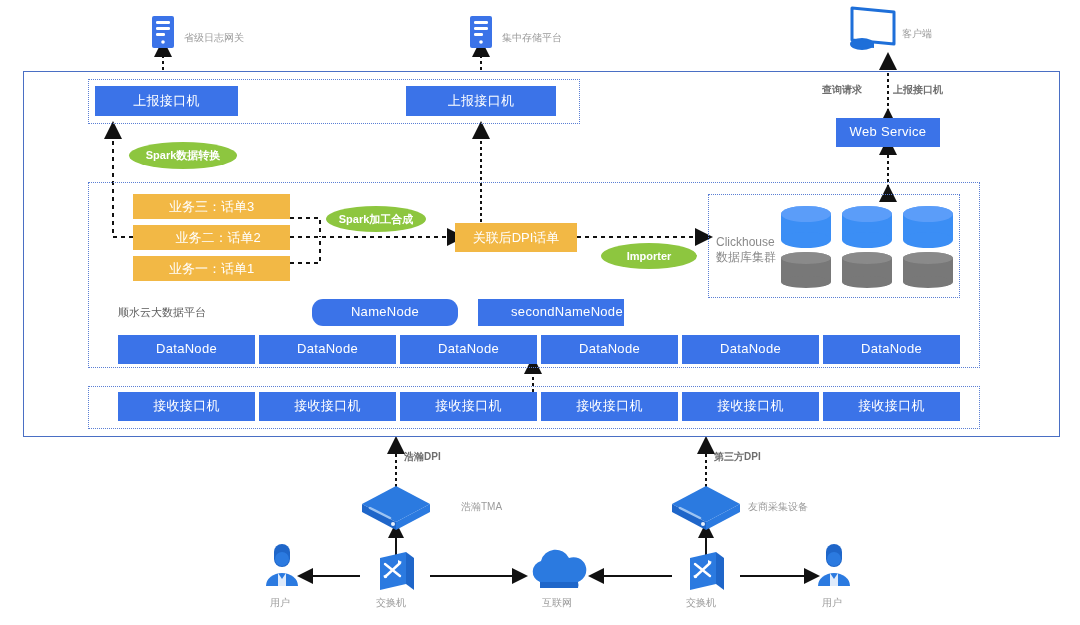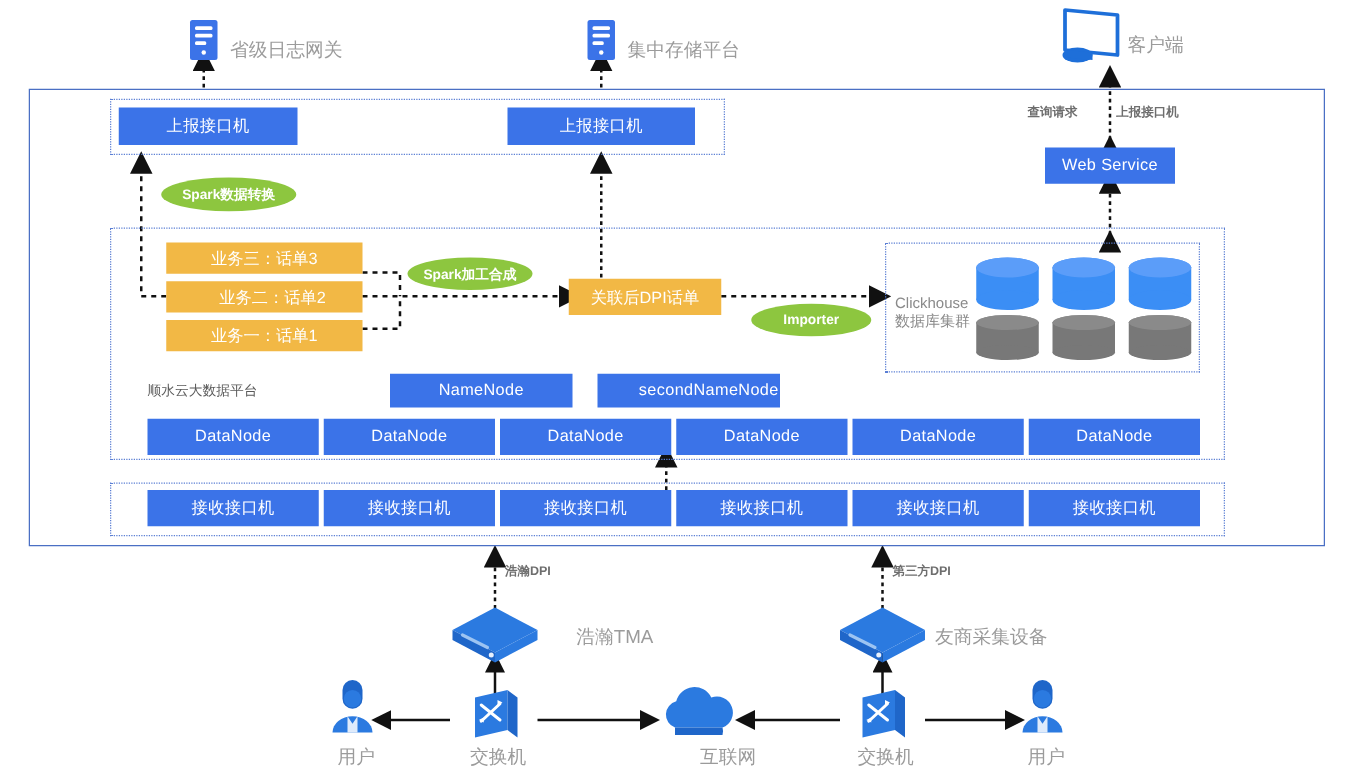--- a/index.html
+++ b/index.html
@@ -39,21 +39,21 @@
   .dash-box{
     border:1px dotted #5b7fd4;
     background:transparent;
   }
   .solid-frame{
     border:1px solid #4a6fc4;
     background:transparent;
   }
   .label{
     color:#9b9b9b;
-    font-size:15px;
+    font-size:10px;
     white-space:nowrap;
     text-align:right;
   }
   .ch-label{
     color:#8a8a8a;font-size:12px;font-weight:normal;line-height:1.25;
     white-space:pre-line;
   }
   .platform-label{
     color:#5a5a5a;font-size:11px;white-space:nowrap;
   }
@@ -204,21 +204,21 @@
     <g transform="translate(122,47)">
       <ellipse cx="26" cy="6" rx="25" ry="6" fill="#8a8a8a"></ellipse>
       <rect x="1" y="6" width="50" height="24" fill="#787878"></rect>
       <ellipse cx="26" cy="30" rx="25" ry="6" fill="#787878"></ellipse>
       <ellipse cx="26" cy="6" rx="25" ry="6" fill="#8a8a8a"></ellipse>
     </g>
   </svg>
 
   <div class="abs platform-label" style="left:118px;top:305px;">顺水云大数据平台</div>
 
-  <div class="abs blue-box" style="left:312px;top:299px;width:146px;height:27px;">NameNode</div>
+  <div class="abs blue-box" style="left:312px;top:299px;width:146px;height:27px;border-radius:11px;">NameNode</div>
   <div class="abs blue-box" style="left:478px;top:299px;width:146px;height:27px;padding-left:32px;">secondNameNode</div>
 
   <div class="abs" style="left:118px;top:335px;width:845px;height:29px;display:flex;gap:4px;">
     <div class="blue-box" style="width:137px;height:29px;">DataNode</div>
     <div class="blue-box" style="width:137px;height:29px;">DataNode</div>
     <div class="blue-box" style="width:137px;height:29px;">DataNode</div>
     <div class="blue-box" style="width:137px;height:29px;">DataNode</div>
     <div class="blue-box" style="width:137px;height:29px;">DataNode</div>
     <div class="blue-box" style="width:137px;height:29px;">DataNode</div>
   </div>
@@ -278,21 +278,21 @@
     </svg>
   </div>
   <div class="abs label" style="left:376px;top:596px;">交换机</div>
 
   <div class="icon-wrap" style="left:520px;top:548px;">
     <svg width="78" height="46" viewBox="0 0 78 46">
       <path d="M20,34 a11,11 0 0 1 1,-21 a15,15 0 0 1 28,-3 a10,10 0 0 1 9,24 z" fill="#2b7ae0"></path>
       <path d="M20,34 L20,40 a0,0 0 0 0 0,0 l38,0 a10,10 0 0 0 0,-6 z" fill="#1f66c9"></path>
     </svg>
   </div>
-  <div class="abs label" style="left:560px;top:596px;">互联网</div>
+  <div class="abs label" style="left:542px;top:596px;">互联网</div>
 
   <div class="icon-wrap" style="left:684px;top:550px;">
     <svg width="44" height="44" viewBox="0 0 44 44">
       <path d="M6,8 L32,2 L32,34 L6,40 Z" fill="#2b7ae0"></path>
       <path d="M32,2 L40,8 L40,40 L32,34 Z" fill="#1f66c9"></path>
       <path d="M11,14 L26,26 M11,27 L26,13" stroke="#ffffff" stroke-width="2.4" fill="none" stroke-linecap="round"></path>
       <path d="M24,10 l4,2 -4,2" fill="#ffffff"></path>
       <path d="M13,24 l-4,2 4,2" fill="#ffffff"></path>
     </svg>
   </div>

